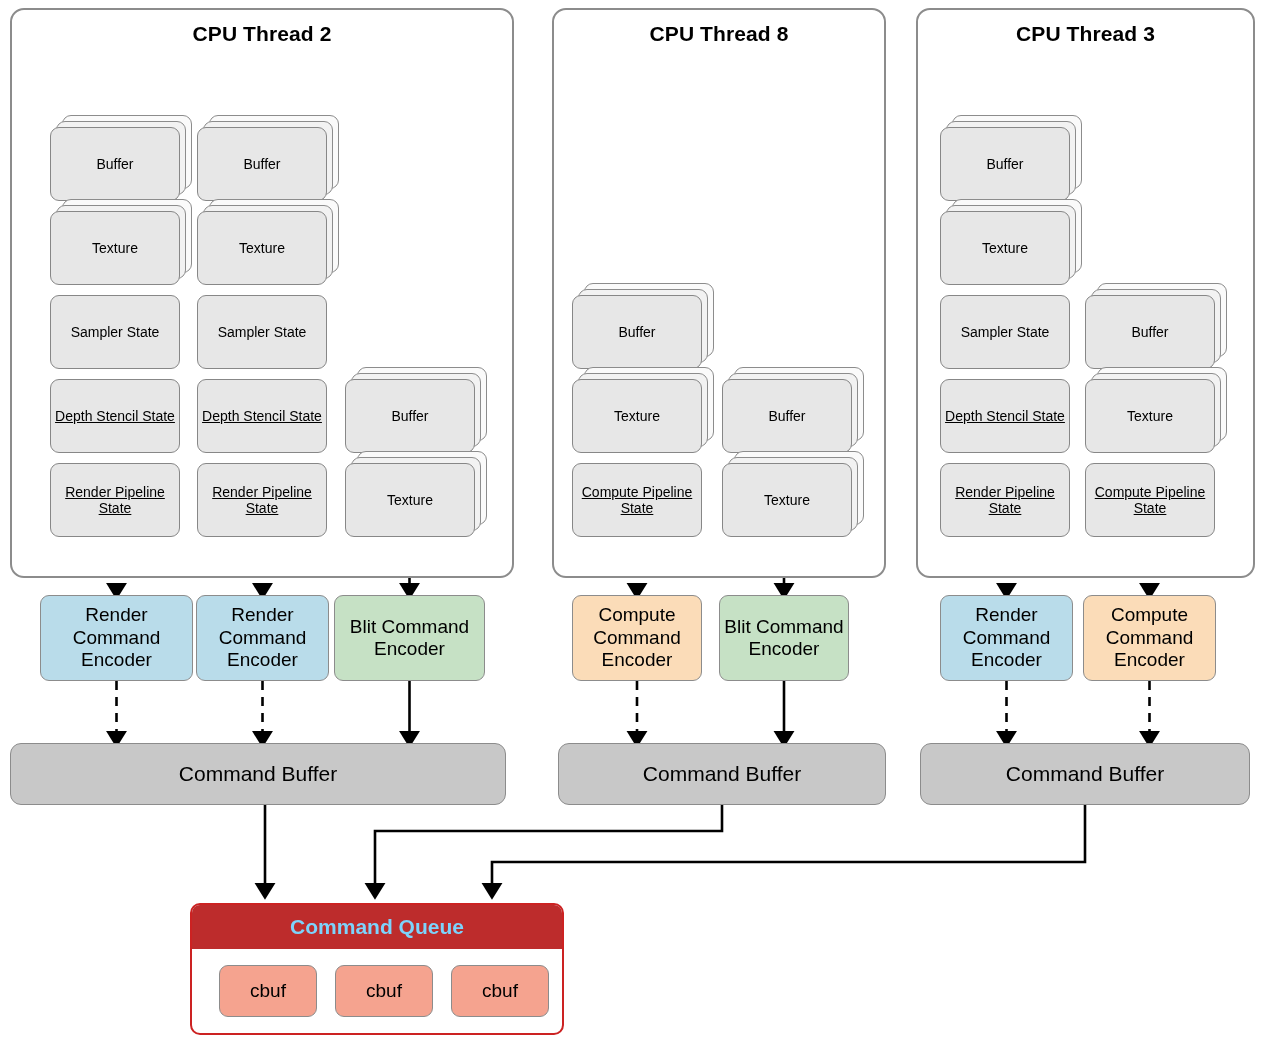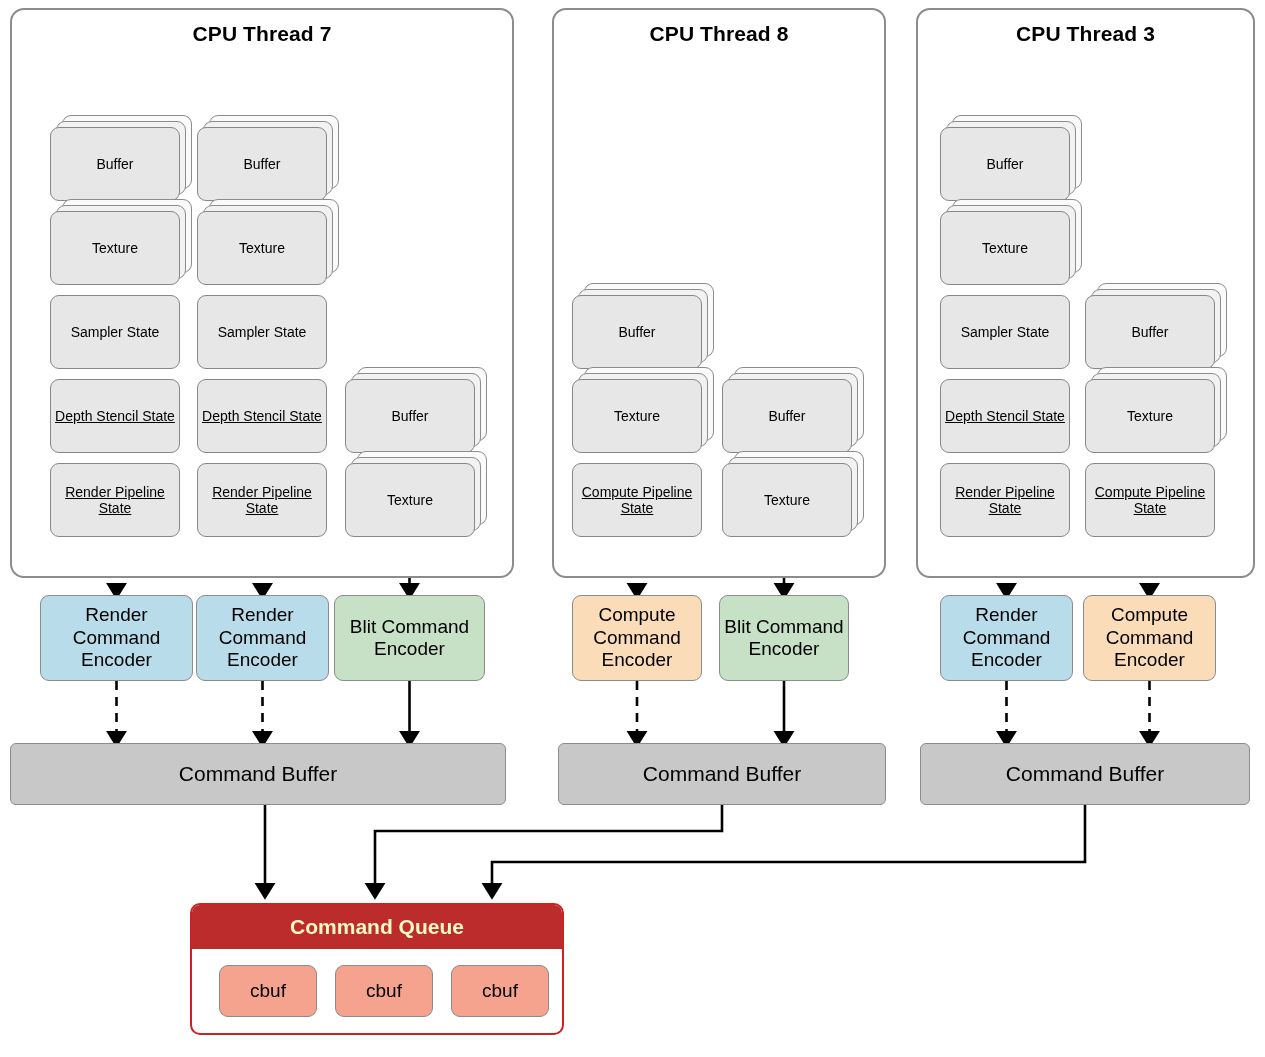--- a/index.html
+++ b/index.html
@@ -77,40 +77,40 @@
   }
   .enc-render  { background: #b9dcea; }
   .enc-blit    { background: #c6e1c5; }
   .enc-compute { background: #fbdcb8; }
 
   
   .cmdbuf {
     position: absolute;
     background: #c8c8c8;
     border: 1.6px solid #8c8c8c;
-    border-radius: 6px;
+    border-radius: 11px;
     display: flex;
     align-items: center;
     justify-content: center;
     font-size: 21px;
     color: #000;
   }
 
   
   .queue {
     position: absolute;
     border: 2.2px solid #cc2222;
     border-radius: 10px;
     background: #ffffff;
     overflow: hidden;
   }
   .queue-header {
     height: 44px;
     background: #bd2c2c;
-    color: #fef9c3;
+    color: #7dd3fc;
     font-size: 21px;
     font-weight: bold;
     display: flex;
     align-items: center;
     justify-content: center;
   }
   .queue-body {
     position: absolute;
     top: 44px; left: 0; right: 0; bottom: 0;
     display: flex;
@@ -169,21 +169,21 @@
         <path d="M265,862 L265,891" marker-end="url(#ah)"></path>
         <path d="M722,805 L722,831 L375,831 L375,862"></path>
         <path d="M375,862 L375,891" marker-end="url(#ah)"></path>
         <path d="M1085,805 L1085,862 L492,862 L492,872"></path>
         <path d="M492,872 L492,891" marker-end="url(#ah)"></path>
       </g>
   </svg>
 
   <div id="panels">
       <div class="thread-panel" style="left: 10px; top: 8px; width: 504px; height: 570px;">
-        <div class="thread-title">CPU Thread 7</div>
+        <div class="thread-title">CPU Thread 2</div>
       </div>
       <div class="thread-panel" style="left: 552px; top: 8px; width: 334px; height: 570px;">
         <div class="thread-title">CPU Thread 8</div>
       </div>
       <div class="thread-panel" style="left: 916px; top: 8px; width: 339px; height: 570px;">
         <div class="thread-title">CPU Thread 3</div>
       </div>
     </div>
   <div id="encoders">
       <div class="encoder enc-render" style="left: 40px; top: 595px; width: 153px; height: 86px;">Render Command Encoder</div>

